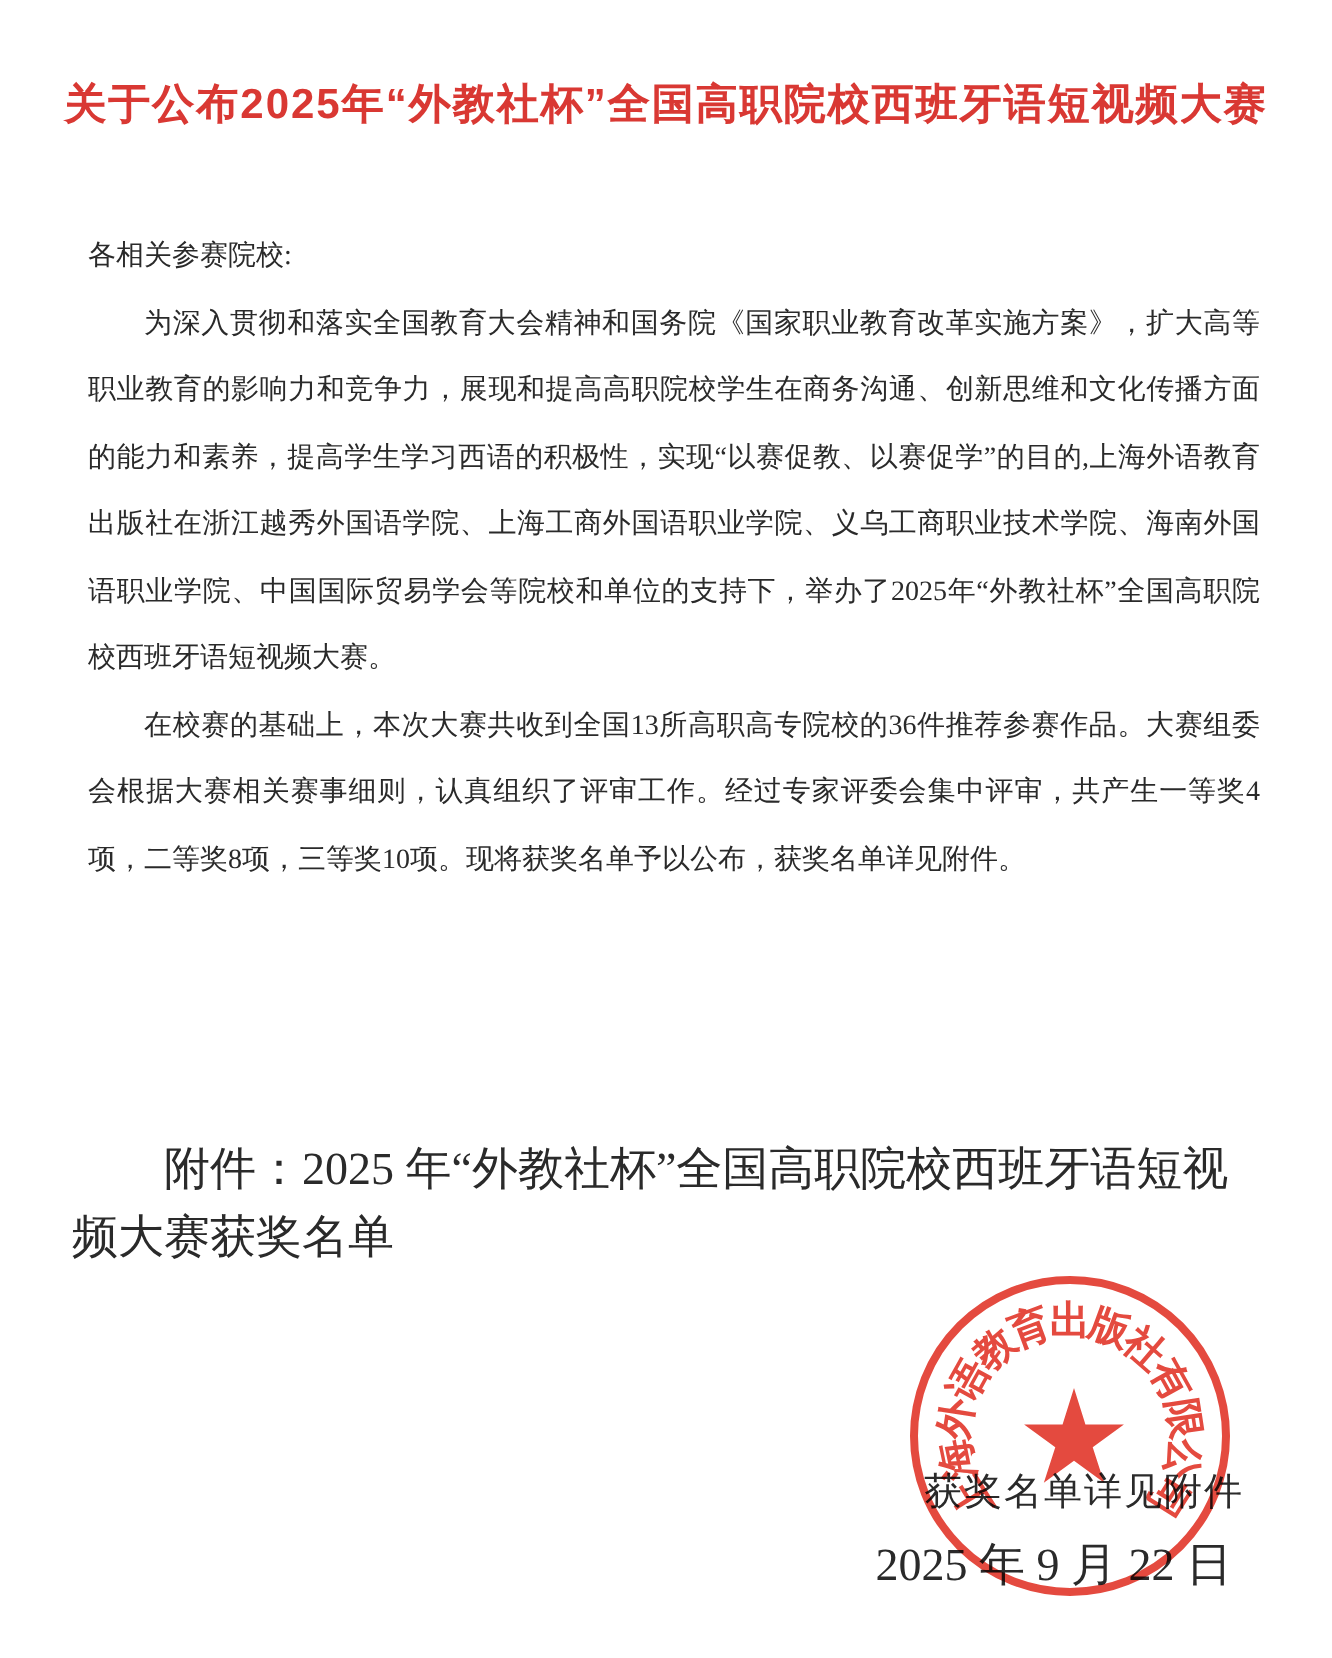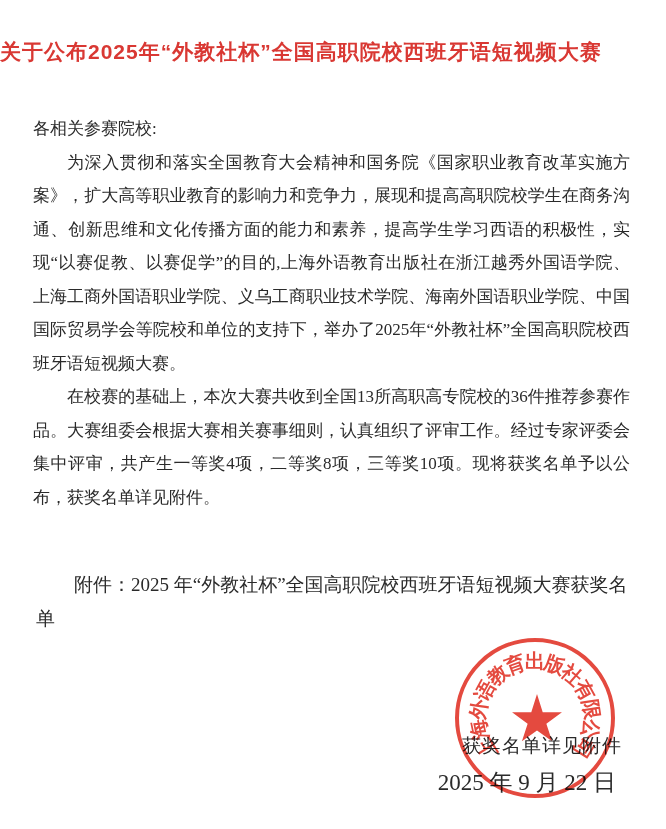--- a/index.html
+++ b/index.html
@@ -16,46 +16,46 @@
     height: 829px;
     background: var(--page-bg);
     overflow: hidden;
     font-family: "Liberation Serif", serif;
     color: var(--body-text);
   }
   .doc-title {
     position: absolute;
     left: 0;
     width: 100%;
-    text-align: left;
+    text-align: center;
     color: var(--title-red);
     font-family: "Liberation Sans", sans-serif;
     font-weight: bold;
     font-size: 21px;
     letter-spacing: 1px;
   }
   .doc-title.line1 { top: 38px; }
   .doc-title.line2 { top: 86px; }
   .doc-body {
     position: absolute;
     top: 112px;
-    left: 33px;
+    left: 44px;
     right: 36px;
-    font-size: 17px;
+    font-size: 14px;
     line-height: 33.5px;
     text-align: justify;
   }
   .salutation { text-indent: 0; }
   .doc-body p.para { text-indent: 2em; font-family: Liberation Serif, serif; }
   .attachment-line {
     position: absolute;
     top: 568px;
     left: 36px;
     right: 36px;
-    font-size: 19px;
+    font-size: 23px;
     line-height: 33.5px;
     text-indent: 2em;
   }
   .signature-org {
     position: absolute;
     top: 733px;
     right: 44px;
     font-size: 19px;
     letter-spacing: 1px;
   }

